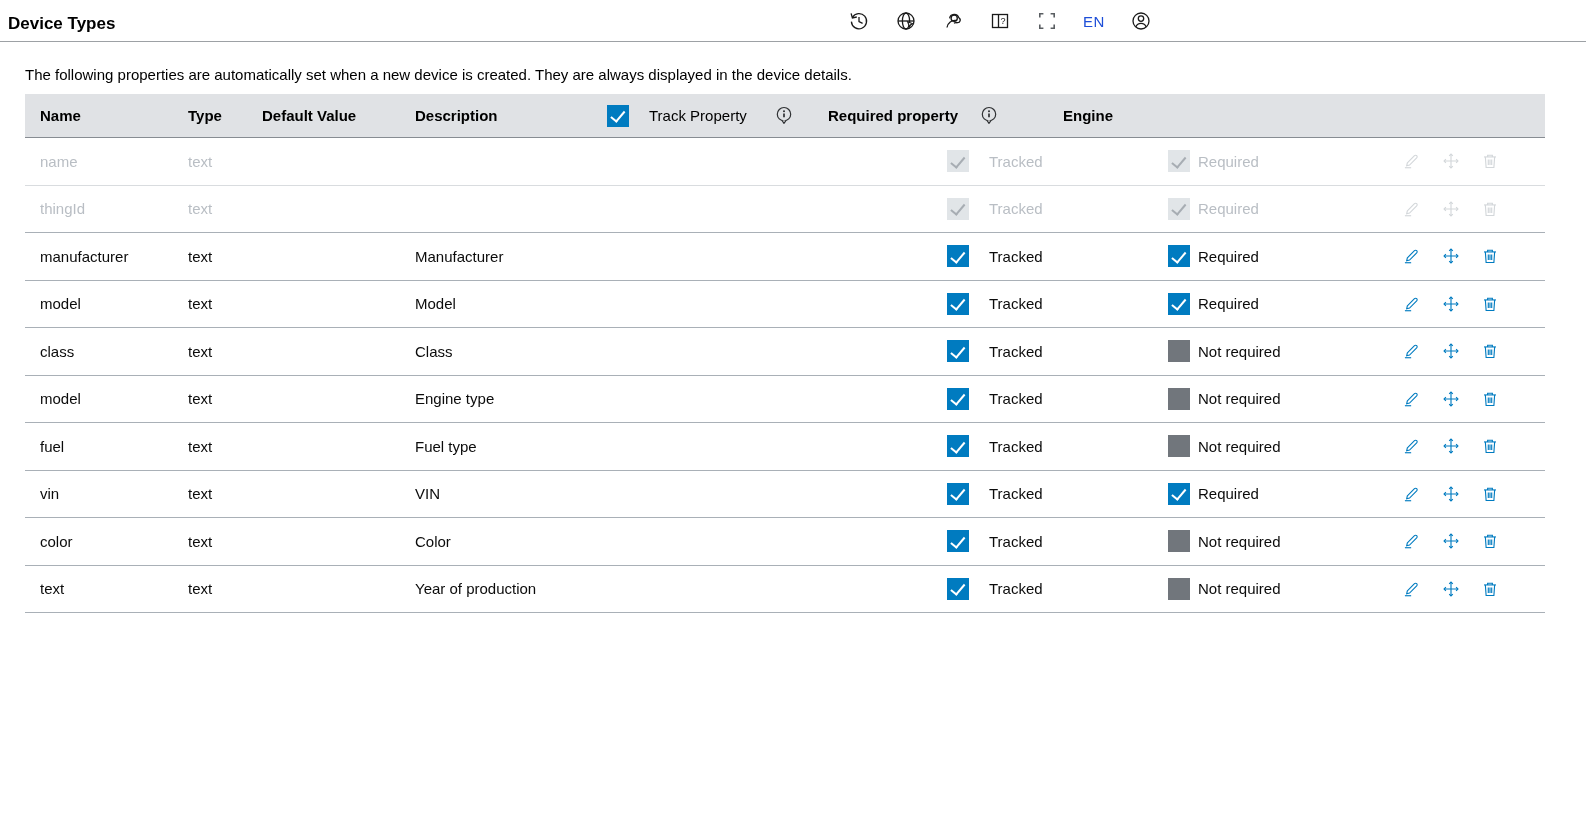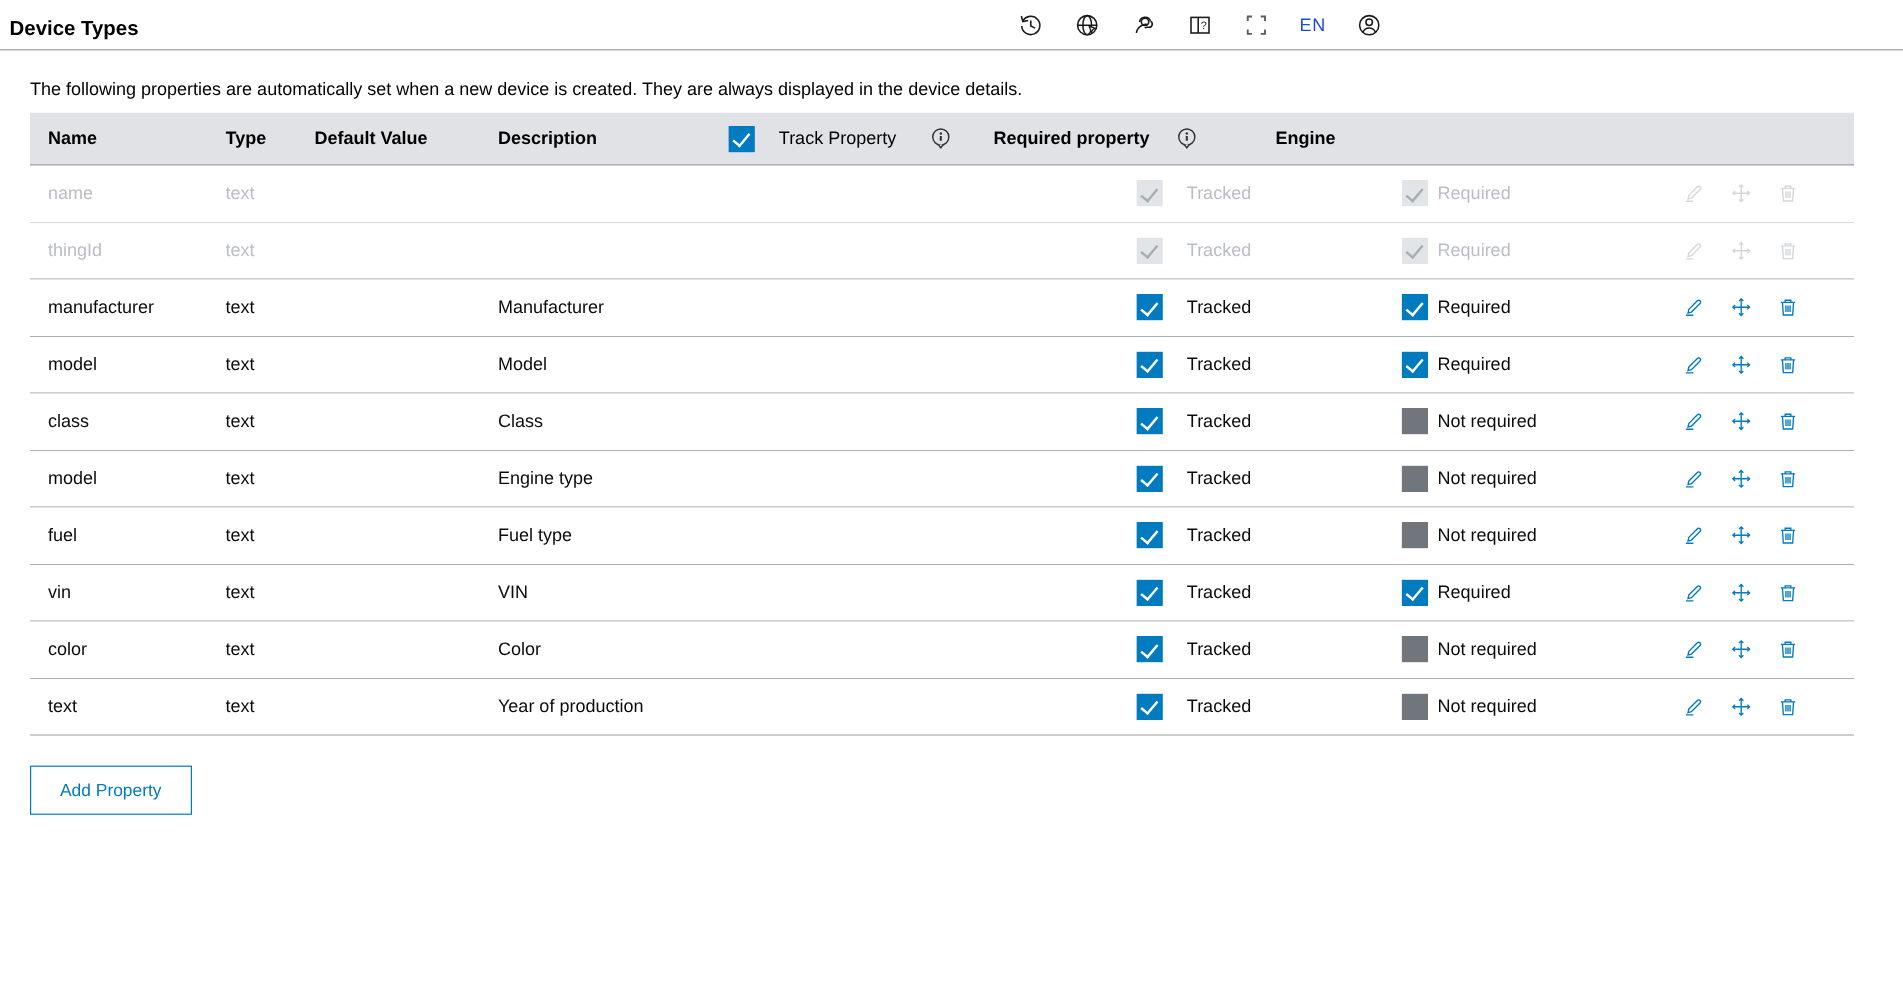--- a/index.html
+++ b/index.html
@@ -558,15 +558,14 @@
           <path d="M7 5.2 V3.4 H12 V5.2"></path>
           <path d="M4.6 5.2 L5.4 16.4 H13.6 L14.4 5.2"></path>
           <path d="M7.7 8 V13.7 M9.5 8 V13.7 M11.3 8 V13.7"></path>
         </svg>
       </span>
     </div>
   </div>
 </div>
   </div>
 
-  <button class="add-btn">Add Property</button>
 
 </div>
 
 </body></html>

